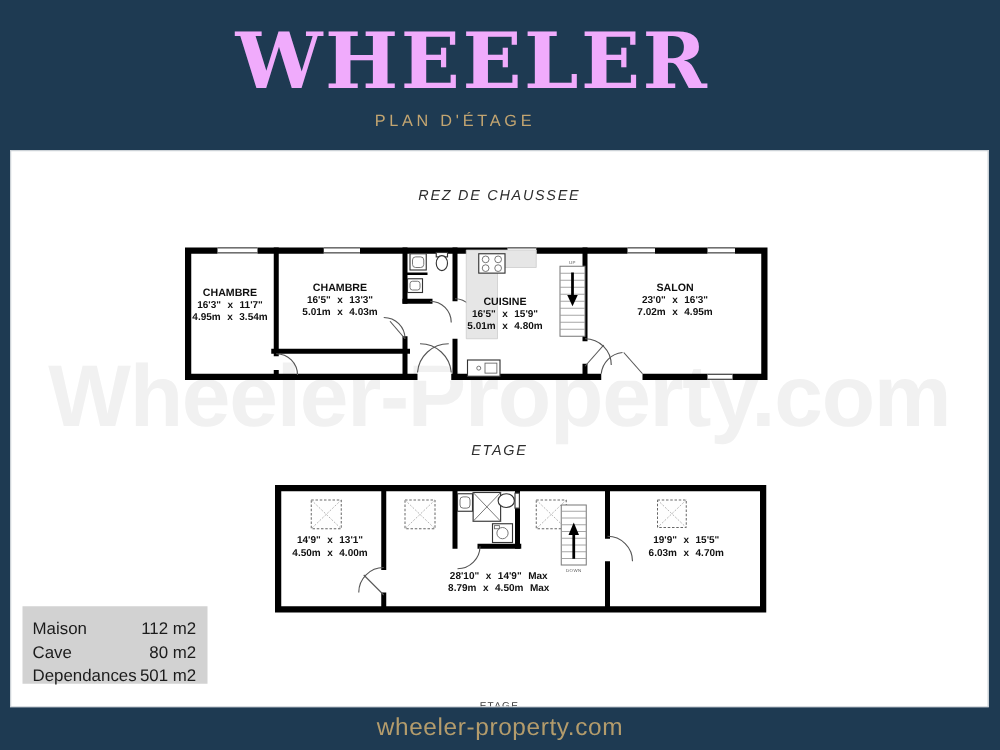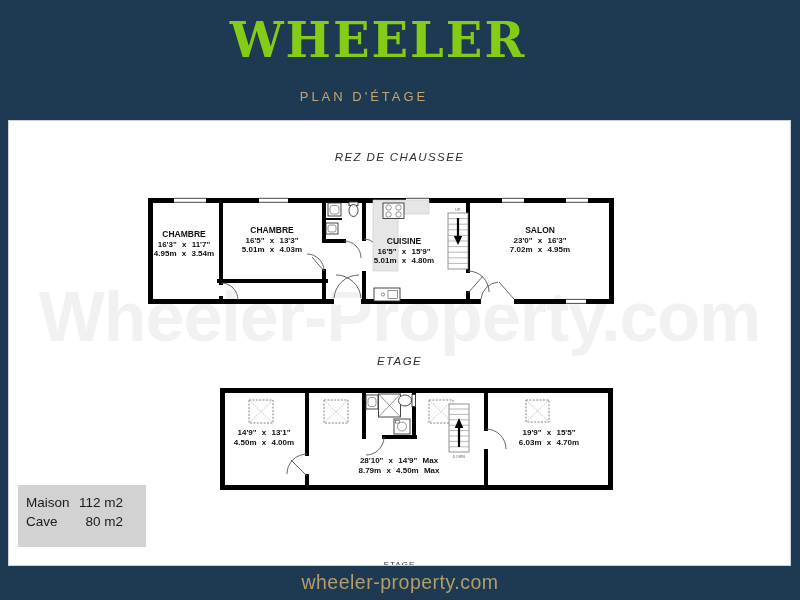--- a/index.html
+++ b/index.html
@@ -5,21 +5,21 @@
   html,body{margin:0;padding:0;}
   body{
     width:800px;height:600px;position:relative;overflow:hidden;
     background:#1E3A52;
     font-family:"Liberation Sans", sans-serif;
   }
   
   .brand{
     position:absolute;top:12px;left:0;width:756px;text-align:center;
     font-family:"DejaVu Serif", serif;font-weight:bold;
-    font-size:48px;letter-spacing:2px;color:#84cc16;
+    font-size:62px;letter-spacing:2px;color:#f0abfc;
   }
   .subtitle{
     position:absolute;top:89px;left:0;width:728px;text-align:center;
     font-size:13px;letter-spacing:3px;color:#C3A571;font-weight:500;
   }
   
   .panel{
     position:absolute;left:8px;top:120px;width:781px;height:444px;
     background:#ffffff;border:1px solid #ccd2d7;overflow:hidden;
   }
@@ -56,22 +56,22 @@
   .rung{stroke:#999;stroke-width:0.7;}
   .arrow{stroke:#000;stroke-width:2.2;}
   .ahead{fill:#000;}
   .sky{fill:#fefefe;stroke:#666;stroke-width:0.8;stroke-dasharray:2 1.4;}
   .skyx{stroke:#aaa;stroke-width:0.7;stroke-dasharray:1.6 1.2;fill:none;}
   .rname{font-size:8.5px;font-weight:bold;fill:#101010;text-anchor:middle;}
   .rdim{font-size:8px;font-weight:bold;fill:#101010;text-anchor:middle;word-spacing:3px;}
   .stairlab{font-size:3.5px;fill:#555;text-anchor:middle;letter-spacing:0.3px;}
   
   .legend{
-    position:absolute;left:9px;top:364px;width:128px;height:62px;
-    background:#D2D2D2;z-index:3;padding:8px 23px 0 8px;box-sizing:border-box;
+    position:absolute;left:9px;top:364px;width:148px;height:62px;
+    background:#D2D2D2;z-index:3;padding:8px 9px 0 8px;box-sizing:border-box;
   }
   .legend-row{display:flex;justify-content:space-between;
     font-size:13.5px;color:#1b1b1b;line-height:19px;}
   
   .footer{
     position:absolute;left:0;top:566px;width:800px;height:34px;
     background:#1E3A52;z-index:4;text-align:center;
     font-size:19.5px;color:#B49C6C;line-height:32px;letter-spacing:0.5px;
   }
 </style>
@@ -293,20 +293,24 @@
 
   <div class="legend">
     <div class="legend-row">
       <span>Maison</span>
       <span>112 m2</span>
     </div>
     <div class="legend-row">
       <span>Cave</span>
       <span>80 m2</span>
     </div>
+    <div class="legend-row">
+      <span>Dependances</span>
+      <span>501 m2</span>
+    </div>
   </div>
 
   <div class="partial-heading">ETAGE</div>
 </div>
 
 <div class="footer">
   <span>wheeler-property.com</span>
 </div>
 
 </body></html>

